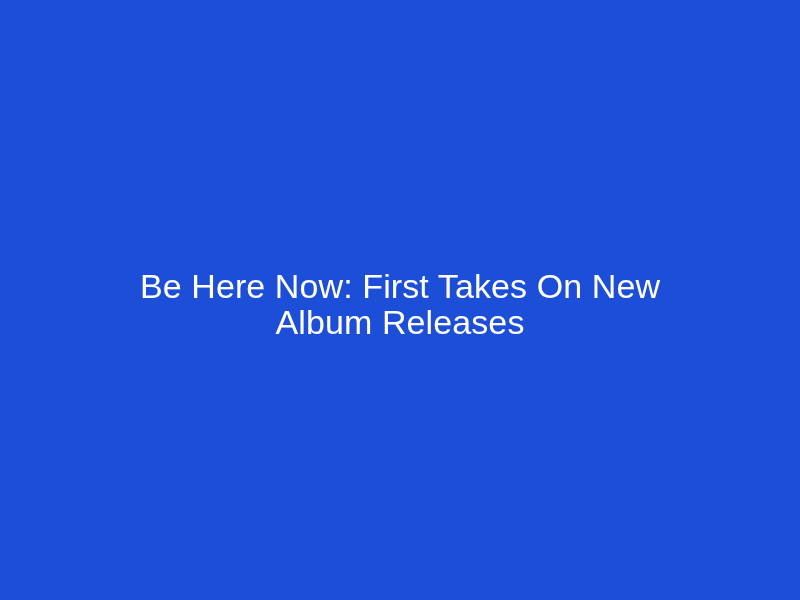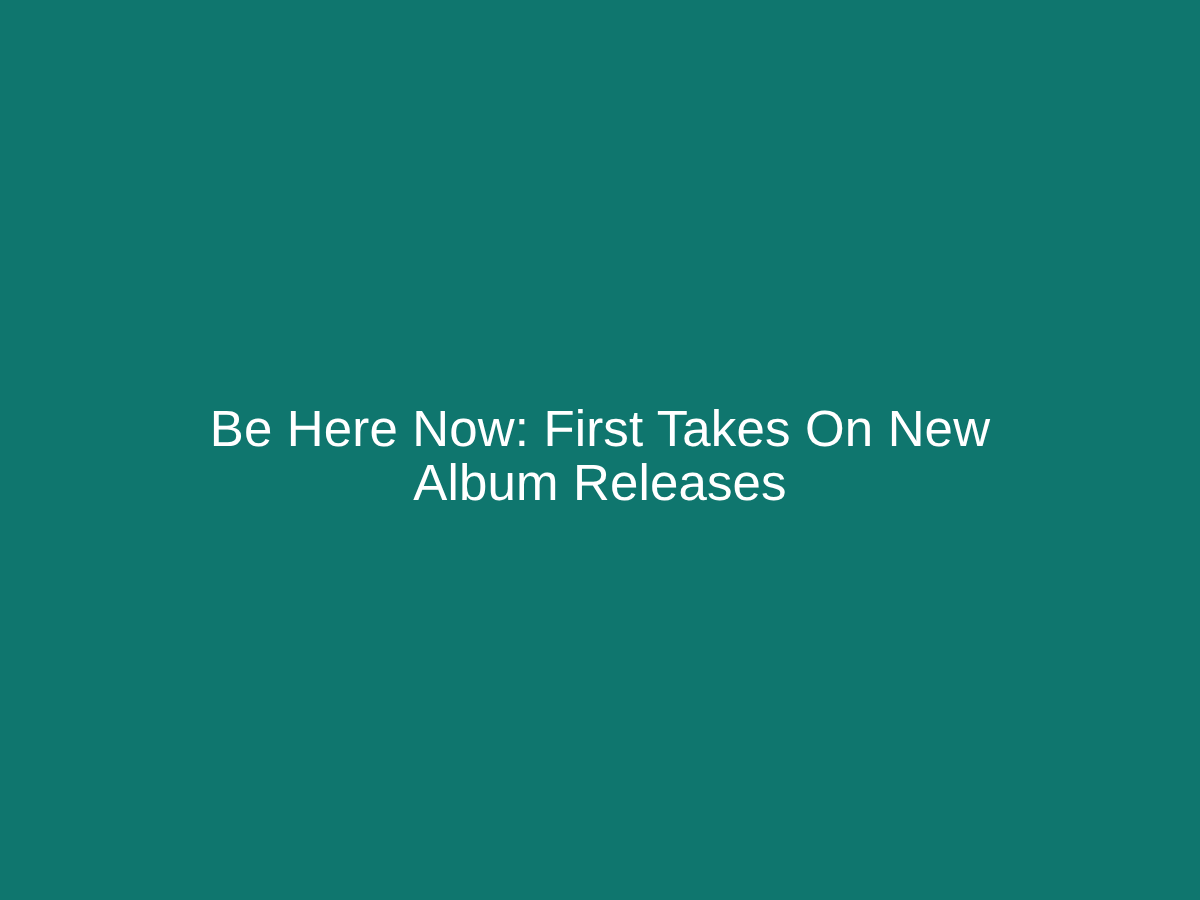--- a/index.html
+++ b/index.html
@@ -15,21 +15,21 @@
     font-family: "Liberation Sans", sans-serif;
     background: #fc6161;
   }
 
   
   .placeholder-canvas {
     position: relative;
     box-sizing: border-box;
     width: 800px;
     height: 600px;
-    background-color: #0f766e;
+    background-color: #1d4ed8;
     display: flex;
     align-items: center;
     justify-content: center;
   }
 
   
   .title-block {
     box-sizing: border-box;
     width: 620px;
     padding-top: 8px;

